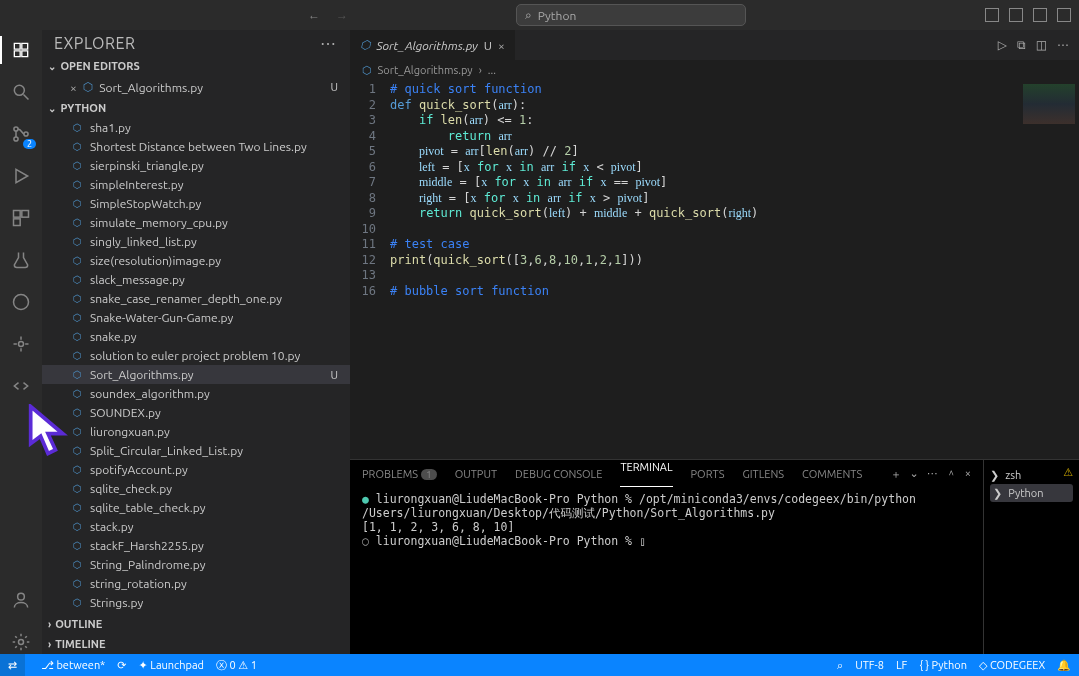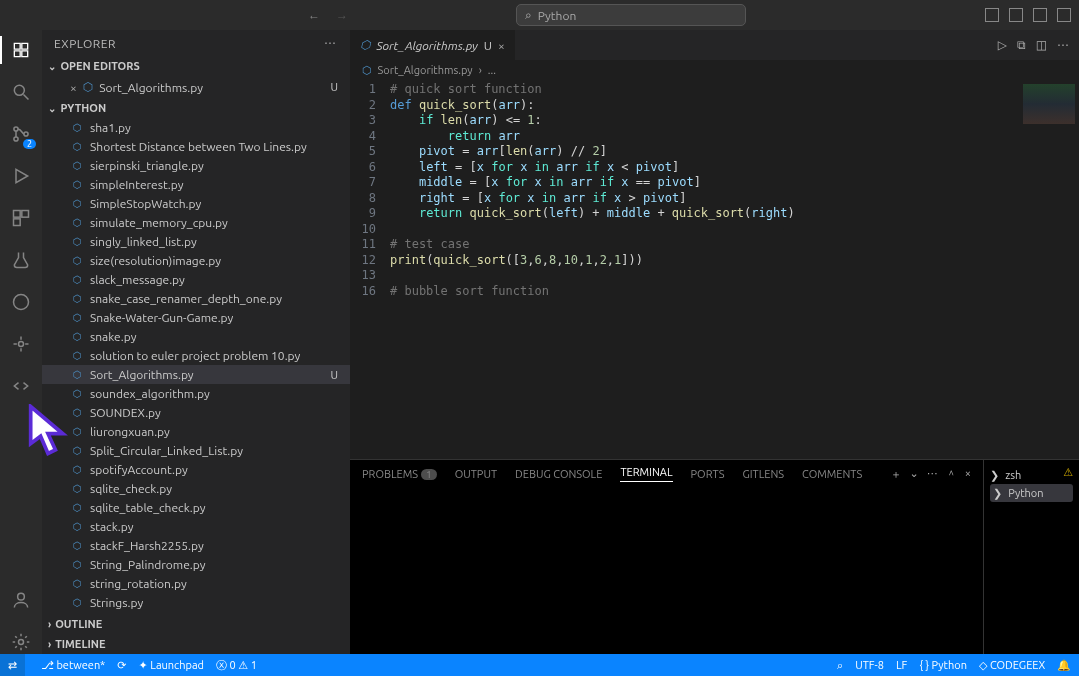--- a/index.html
+++ b/index.html
@@ -59,21 +59,21 @@
   display:flex;
   flex-direction:column;
   min-height:0;
 }
 .sidebar-header {
   height: 26px;
   display:flex;
   align-items:center;
   padding: 0 12px;
   color:#bbb;
-  font-size:12px;
+  font-size:16px;
   letter-spacing:0.5px;
 }
 .sidebar-header .dots { margin-left:auto; letter-spacing:2px; color:#aaa;}
 .section-head {
   height:20px;
   display:flex;
   align-items:center;
   padding: 0 6px;
   color:#ccc;
   font-size:11px;
@@ -116,34 +116,34 @@
   color:#ccc;
   border-right:1px solid #252526;
   font-style: italic;
 }
 .tab .close { color:#aaa; font-style:normal;}
 .tabbar .tabactions { margin-left:auto; display:flex; align-items:center; gap:10px; padding-right:10px; color:#aaa;}
 .breadcrumbs { height:20px; display:flex; align-items:center; padding-left:12px; gap:6px; color:#999; font-size:11px;}
 .editor-body { flex:1; display:flex; min-height:0; position:relative;}
 .gutter { width:40px; text-align:right; color:#6e7681; font-family: Menlo, Consolas, monospace; font-size:12px; line-height:15.5px; padding-top:2px; padding-right:14px;}
 .code { flex:1; font-family: Menlo, Consolas, monospace; font-size:12px; line-height:15.5px; white-space:pre; padding-top:2px; }
-.cm-green { color:#737373; }
+.cm-green { color:#3b82f6; }
 .cm-blue { color:#569cd6; }
-.cm-lightblue { color:#9cdcfe; }
+.cm-lightblue { color:#9cdcfe;font-family:Liberation Serif, serif; }
 .cm-yellow { color:#dcdcaa; }
 .cm-mag { color:#5eead4; }
 .cm-num { color:#b5cea8; }
 .cm-default { color:#d4d4d4; }
 .minimap { width:60px; background:#1e1e1e; }
 .minimap .mm-block { margin:4px; height:40px; background:linear-gradient(#3a5,#357,#965); opacity:0.25;}
 .panel { height:195px; border-top:1px solid #333; background:#000000; display:flex; }
 .panel-main { flex:1; display:flex; flex-direction:column; }
 .panel-tabs { height:28px; display:flex; align-items:center; gap:18px; padding:0 12px; color:#888; font-size:11px;}
 .panel-tabs .pt { cursor:default; }
-.panel-tabs .pt.active { color:#fff; border-bottom:1px solid #fff; padding-bottom:3px;}
+.panel-tabs .pt.active { color:#fff; border-bottom:1px solid #fff; padding-bottom:13px;}
 .panel-tabs .pt .cnt { background:#4d4d4d; border-radius:8px; padding:0 5px; font-size:10px; margin-left:3px;}
 .panel-tabs .ptactions { margin-left:auto; display:flex; gap:8px; color:#aaa;}
 .term-body { flex:1; font-family: Menlo, Consolas, monospace; font-size:11.5px; line-height:14px; padding:4px 12px; color:#ccc; white-space:pre-wrap;}
 .term-body .circ { color:#4ec9b0;}
 .term-side { width:96px; border-left:1px solid #333; padding:6px; font-size:11px;}
 .term-side .ts-row { display:flex; align-items:center; gap:6px; height:18px; color:#ccc;}
 .term-side .ts-row.active { background:#37373d; border-radius:3px; padding:0 3px;}
 .term-side .warn { float:right; color:#cca700;}
 .statusbar {
   height:22px;
@@ -450,20 +450,23 @@
           <span class="pt">GITLENS</span>
           <span class="pt">COMMENTS</span>
           <div class="ptactions">
             <span>＋</span>
             <span>⌄</span>
             <span>⋯</span>
             <span>＾</span>
             <span>×</span>
           </div>
         </div>
+        <div class="term-body" id="term-body"><span class="circ">●</span> liurongxuan@LiudeMacBook-Pro Python % /opt/miniconda3/envs/codegeex/bin/python /Users/liurongxuan/Desktop/代码测试/Python/Sort_Algorithms.py
+[1, 1, 2, 3, 6, 8, 10]
+<span style="opacity:.7">○</span> liurongxuan@LiudeMacBook-Pro Python % ▯</div>
       </div>
       <div class="term-side">
         <span class="warn">⚠</span>
         <div class="ts-row">
             <span>❯</span>
             <span>zsh</span>
           </div>
         <div class="ts-row active">
             <span>❯</span>
             <span>Python</span>

